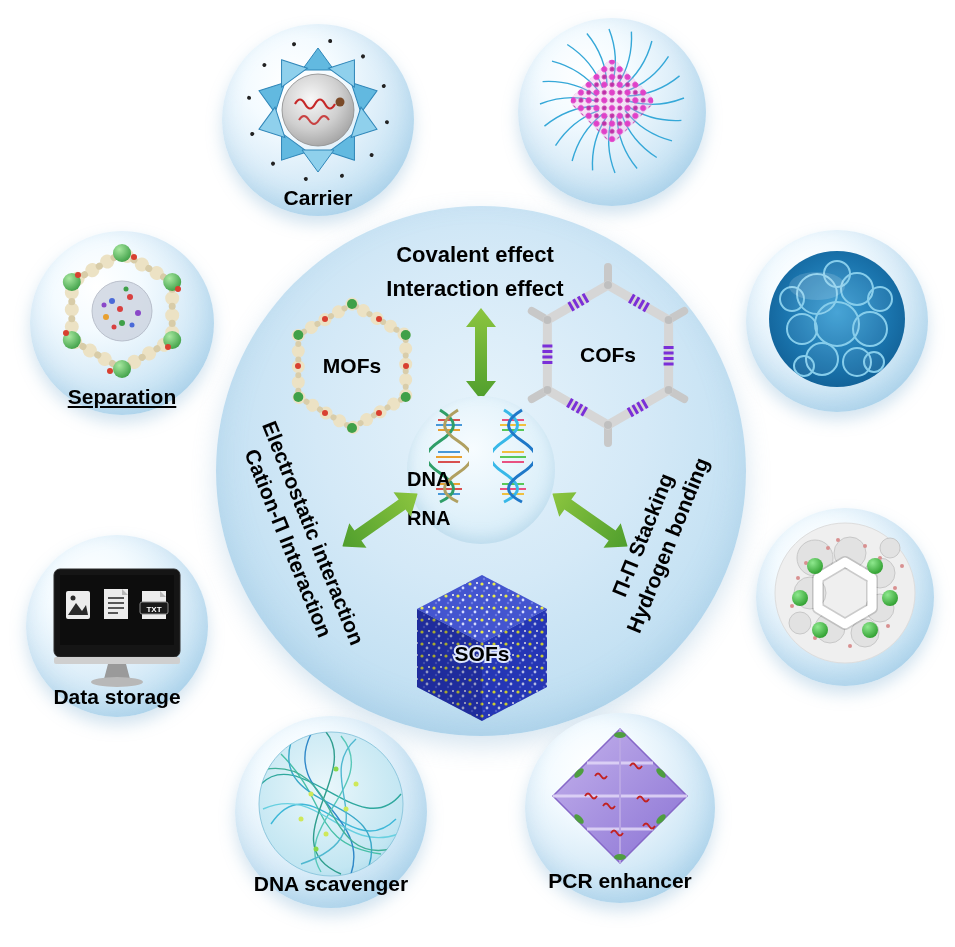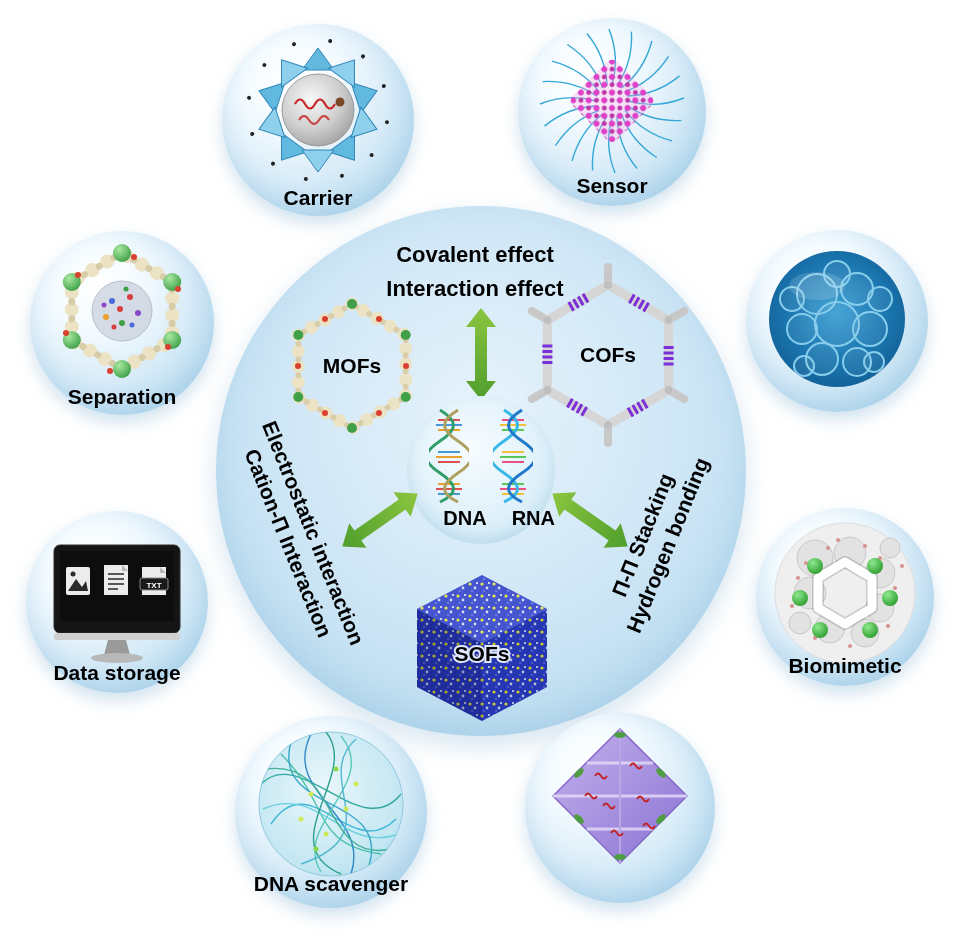--- a/index.html
+++ b/index.html
@@ -26,35 +26,35 @@
 
   #mofs-art{position:absolute;left:46px;top:75px;}
   #cofs-art{position:absolute;left:297px;top:54px;}
   #sofs-art{position:absolute;left:191px;top:363px;}
 
   #core-circle{position:absolute;left:191px;top:190px;width:148px;height:148px;border-radius:50%;
     background:radial-gradient(circle at 44% 36%, #f7fcff 0%, #e4f3fb 45%, #cbe7f6 100%);
     box-shadow:inset 0 -6px 14px rgba(140,185,215,.35);}
   #dna-helix{position:absolute;left:22px;top:12px;}
   #rna-helix{position:absolute;left:86px;top:12px;}
-  #core-labels{position:absolute;left:0;right:0;bottom:14px;display:flex;justify-content:flex-end;gap:25px;
-    font-weight:bold;font-size:20px;}
+  #core-labels{position:absolute;left:0;right:0;bottom:14px;display:flex;justify-content:flex-end;gap:16px;
+    font-weight:bold;font-size:20px;flex-direction:column;}
 
   
   .satellite{position:absolute;border-radius:50%;z-index:2;
     background:radial-gradient(circle at 36% 30%, #ffffff 0%, #f4fbff 25%, #ddeef9 50%, #c2e1f3 75%, #a7d3ea 92%, #99cae5 100%);
     box-shadow:0 8px 16px rgba(125,175,210,.35), inset -4px -10px 22px rgba(130,180,215,.30);}
   .sat-art{position:absolute;left:50%;transform:translateX(-50%);}
   .sat-label{position:absolute;left:0;right:0;bottom:8px;text-align:center;font-weight:bold;font-size:21px;}
 
   #sat-carrier{left:222px;top:24px;width:192px;height:192px;}       #sat-carrier .sat-art{top:12px;}  #sat-carrier .sat-label{bottom:6px;}
   #sat-sensor{left:518px;top:18px;width:188px;height:188px;}        #sat-sensor .sat-art{top:8px;}
-  #sat-separation{left:30px;top:231px;width:184px;height:184px;}    #sat-separation .sat-art{top:2px;} #sat-separation .sat-label{bottom:6px;}
+  #sat-separation{left:30px;top:231px;width:184px;height:184px;}    #sat-separation .sat-art{top:2px;} #sat-separation .sat-label{bottom:6px;text-decoration:underline;}
   #sat-catalyzer{left:746px;top:230px;width:182px;height:182px;}    #sat-catalyzer .sat-art{top:14px;}
-  #sat-data-storage{left:26px;top:511px;width:182px;height:182px;}  #sat-data-storage .sat-art{top:16px;}
+  #sat-data-storage{left:26px;top:535px;width:182px;height:182px;}  #sat-data-storage .sat-art{top:16px;}
   #sat-biomimetic{left:756px;top:508px;width:178px;height:178px;}   #sat-biomimetic .sat-art{top:10px;}
   #sat-dna-scavenger{left:235px;top:716px;width:192px;height:192px;}#sat-dna-scavenger .sat-art{top:8px;} #sat-dna-scavenger .sat-label{bottom:12px;margin-top:21px;}
   #sat-pcr-enhancer{left:525px;top:713px;width:190px;height:190px;} #sat-pcr-enhancer .sat-art{top:8px;} #sat-pcr-enhancer .sat-label{bottom:10px;}
 
   svg text{font-family:"Liberation Sans",sans-serif;}
 </style>
 </head>
 <body>
 
 <div class="canvas">
@@ -283,21 +283,20 @@
         <path d="M0,-16 Q8,-44 -3,-72" transform="rotate(252)"></path>
           <path d="M0,-16 Q8,-44 -3,-72" transform="rotate(270)"></path>
         <path d="M0,-16 Q8,-44 -3,-72" transform="rotate(288)"></path>
           <path d="M0,-16 Q8,-44 -3,-72" transform="rotate(306)"></path>
         <path d="M0,-16 Q8,-44 -3,-72" transform="rotate(324)"></path>
           <path d="M0,-16 Q8,-44 -3,-72" transform="rotate(342)"></path>
       </g>
       <rect x="44" y="44" width="62" height="62" rx="6" fill="#f2a8e0" opacity="0.3" transform="rotate(45 75 75)"></rect>
       <rect x="44" y="44" width="62" height="62" rx="6" fill="url(#pinkdots)" transform="rotate(45 75 75)"></rect>
     </svg>
-    <div class="sat-label">Sensor</div>
   </div>
 
   <div class="satellite" id="sat-separation">
     <svg class="sat-art" width="160" height="160" viewBox="0 0 160 160">
       <defs>
           <radialGradient id="gg2" cx="35%" cy="30%" r="75%">
         <stop offset="0" stop-color="#a8e8a0"></stop>
             <stop offset="1" stop-color="#3fa048"></stop>
           </radialGradient>
         </defs>
@@ -438,21 +437,20 @@
       <polygon points="75,44 48,60 48,90 75,106 102,90 102,60" fill="none" stroke="#ffffff" stroke-width="9" stroke-linejoin="round"></polygon>
       <g fill="url(#ggreen)">
         <circle cx="45" cy="48" r="8"></circle>
           <circle cx="105" cy="48" r="8"></circle>
           <circle cx="30" cy="80" r="8"></circle>
         <circle cx="120" cy="80" r="8"></circle>
           <circle cx="50" cy="112" r="8"></circle>
           <circle cx="100" cy="112" r="8"></circle>
       </g>
     </svg>
-    <div class="sat-label">Biomimetic</div>
   </div>
 
   <div class="satellite" id="sat-dna-scavenger">
     <svg class="sat-art" width="160" height="160" viewBox="0 0 160 160">
       <defs>
         <radialGradient id="gscav" cx="45%" cy="40%" r="70%">
           <stop offset="0" stop-color="#eaf7fb"></stop>
             <stop offset="0.8" stop-color="#c2e6f2"></stop>
             <stop offset="1" stop-color="#a8d8ea"></stop>
         </radialGradient>
@@ -512,15 +510,16 @@
       <g stroke="#c22222" stroke-width="1.8" fill="none">
         <path d="M50,55 q3,-5 6,0 q3,5 6,0"></path>
           <path d="M85,45 q3,-5 6,0 q3,5 6,0"></path>
         <path d="M58,85 q3,-5 6,0 q3,5 6,0"></path>
           <path d="M92,78 q3,-5 6,0 q3,5 6,0"></path>
         <path d="M66,112 q3,-5 6,0 q3,5 6,0"></path>
           <path d="M40,75 q3,-5 6,0 q3,5 6,0"></path>
         <path d="M98,105 q3,-5 6,0 q3,5 6,0"></path>
       </g>
     </svg>
+    <div class="sat-label">PCR enhancer</div>
   </div>
 
 </div>
 
 </body></html>

